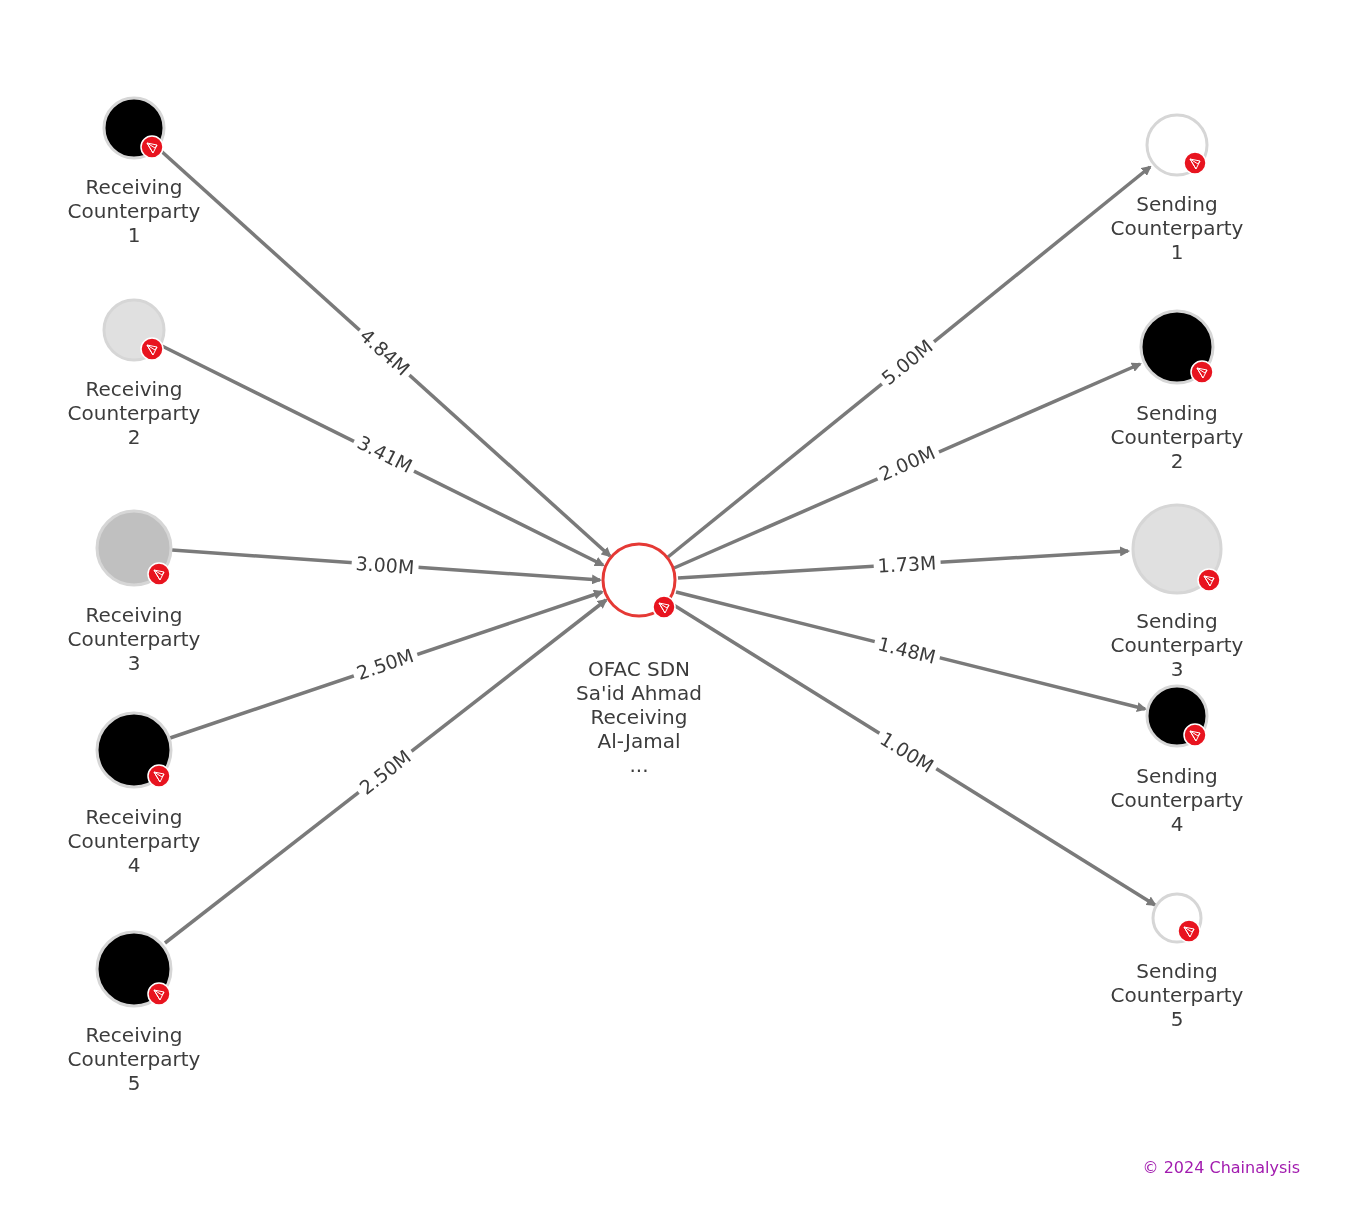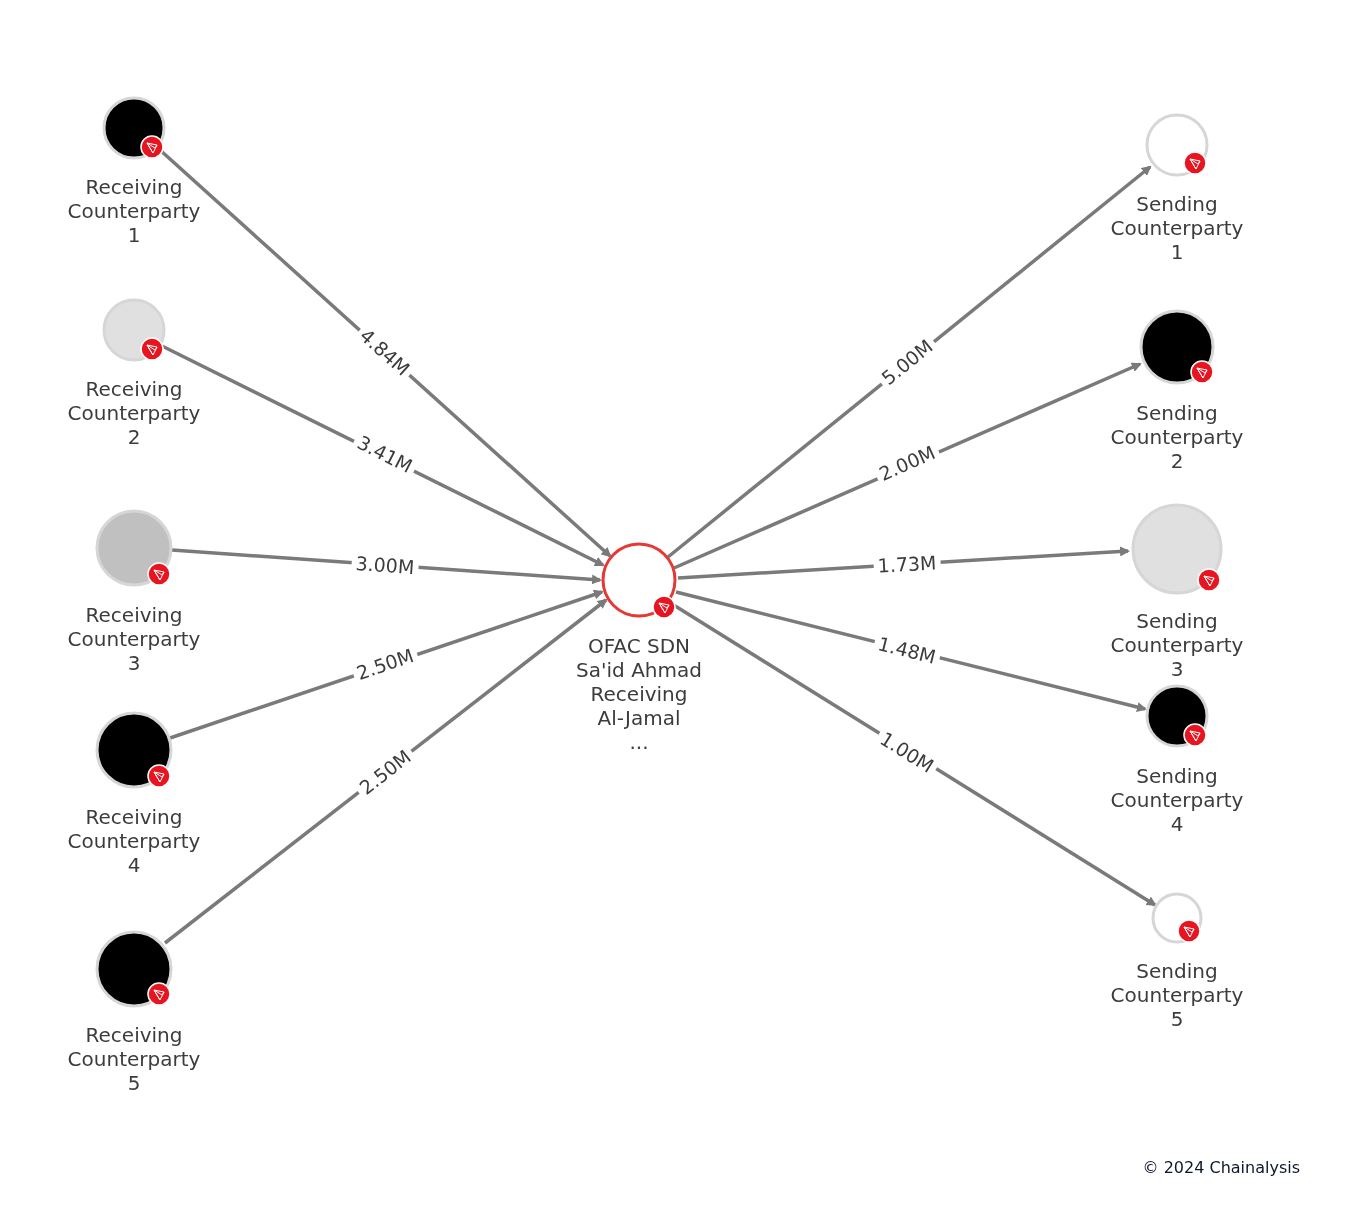--- a/index.html
+++ b/index.html
@@ -1,20 +1,20 @@
 <!DOCTYPE html>
 <html><head>
 <meta charset="utf-8">
 <style>
   html,body{margin:0;padding:0;background:#ffffff;}
   body{width:1350px;height:1218px;position:relative;overflow:hidden;font-family:"DejaVu Sans","Liberation Sans",sans-serif;}
   #graph{position:absolute;left:0;top:0;}
   .lbl{position:absolute;text-align:center;color:#3c3c3c;font-size:20px;line-height:24px;transform:translateX(-50%);white-space:nowrap;}
   .elabel{position:absolute;font-size:19px;color:#3c3c3c;background:#fff;padding:0 4px;transform:translate(-50%,-50%);white-space:nowrap;}
-  .copyright{position:absolute;right:50px;top:1158px;font-size:16px;color:#0f172a;}
+  .copyright{position:absolute;right:50px;top:1158px;font-size:16px;color:#a21caf;}
 </style>
 </head>
 <body>
 
 <svg id="graph" width="1350" height="1218">
   <defs>
     <marker id="arr" markerWidth="10" markerHeight="10" refX="8" refY="5" orient="auto" markerUnits="userSpaceOnUse">
       <path d="M0,0 L10,5 L0,10 z" fill="#7a7a7a"></path>
     </marker>
     <g id="tron">
@@ -96,21 +96,21 @@
     <div>Receiving</div>
     <div>Counterparty</div>
     <div>4</div>
   </div>
 <div class="lbl" style="left:134px;top:1023px;">
     <div>Receiving</div>
     <div>Counterparty</div>
     <div>5</div>
   </div>
 
-<div class="lbl" style="left:639px;top:634px;">
+<div class="lbl" style="left:639px;top:657px;">
   <div>OFAC SDN</div>
     <div>Sa'id Ahmad</div>
     <div>Receiving</div>
     <div>Al-Jamal</div>
     <div>...</div>
 </div>
 
 <div class="lbl" style="left:1177px;top:192px;">
     <div>Sending</div>
     <div>Counterparty</div>

